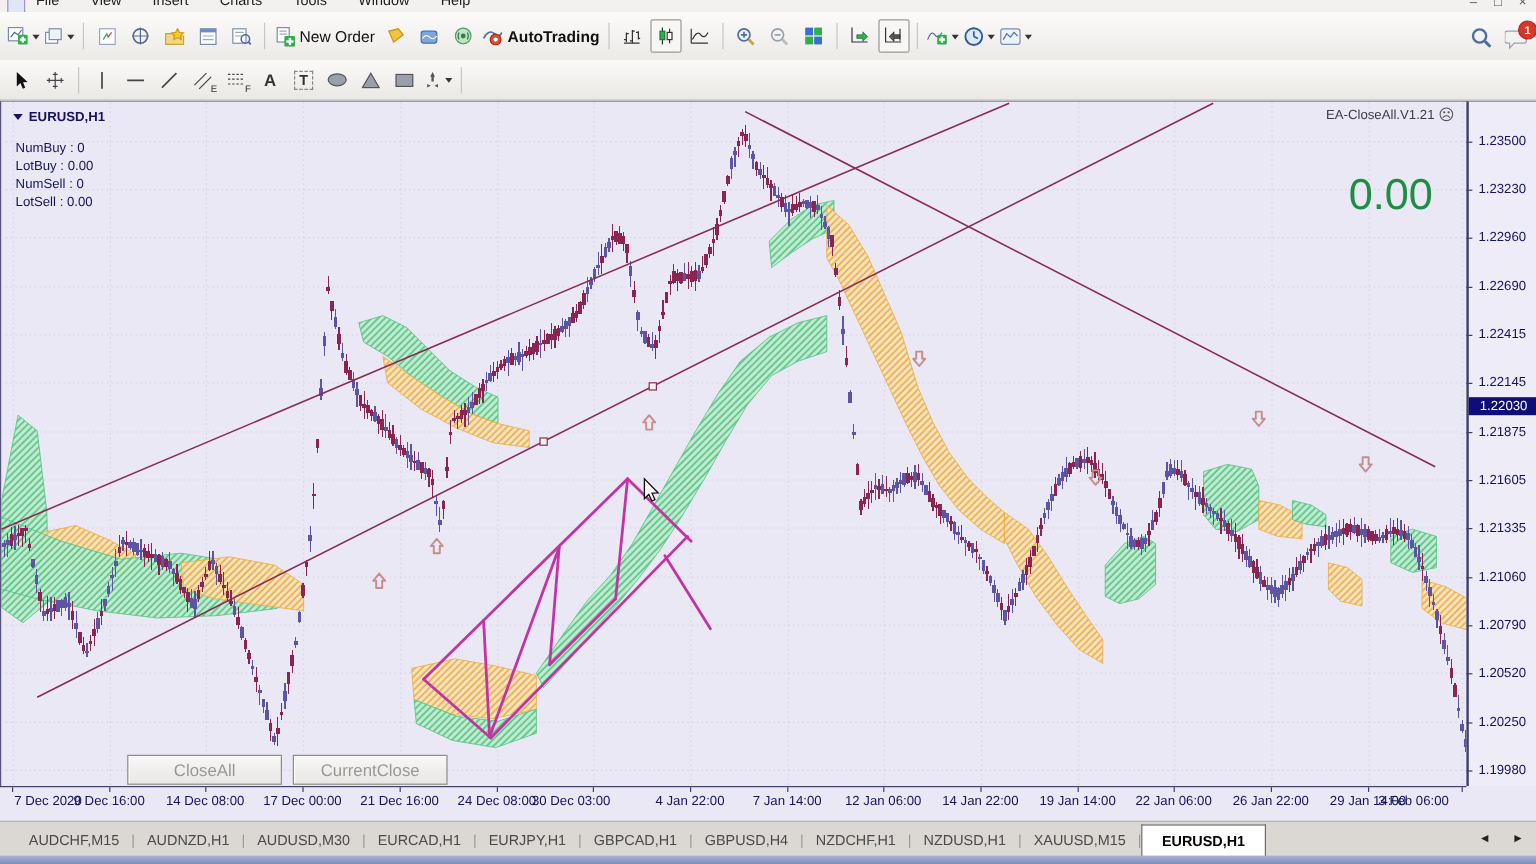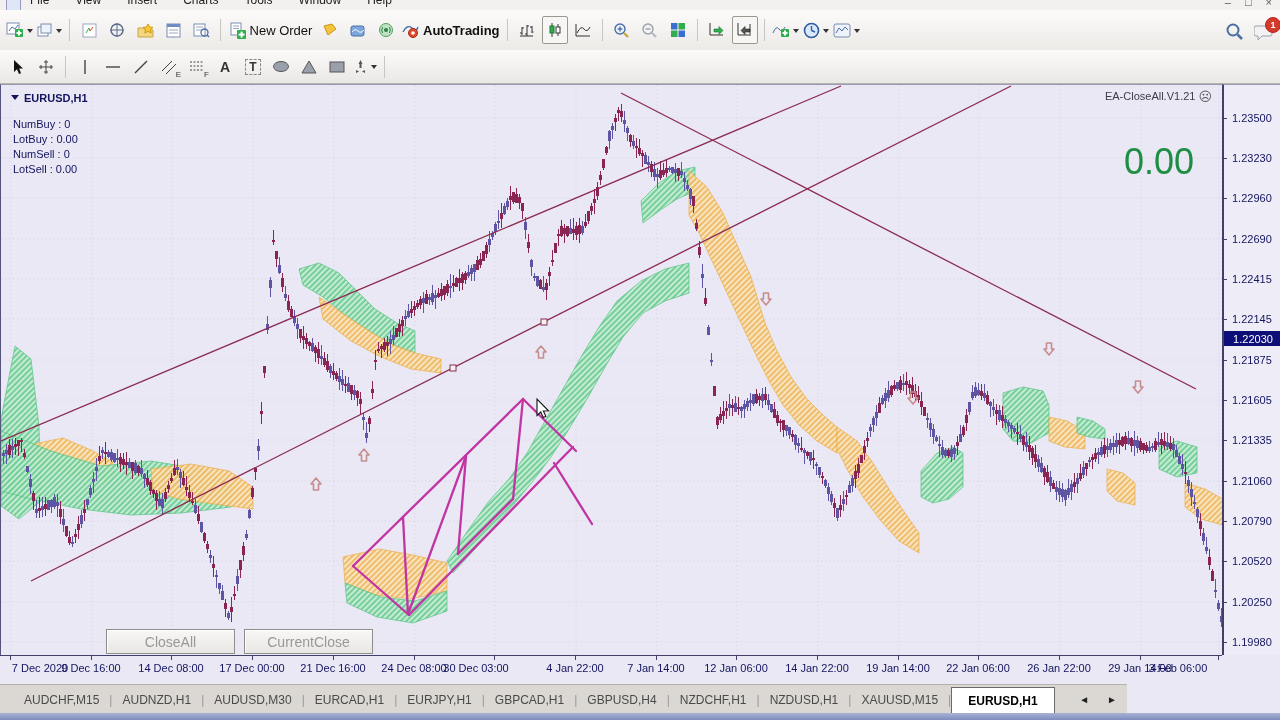--- a/index.html
+++ b/index.html
@@ -53,28 +53,28 @@
          font-size:11px;color:#14145e;white-space:nowrap;}
   .dmark{position:absolute;top:0;width:1px;height:4px;background:#3f3f68;}
   .symline{position:absolute;left:10px;top:6px;font-size:11px;font-weight:bold;color:#14145e;
            display:flex;align-items:center;gap:5px;}
   .symtri{width:0;height:0;border:4px solid transparent;border-top:5px solid #14145e;margin-top:4px;}
   .infoblock{position:absolute;left:12px;top:32px;font-size:11px;color:#14145e;line-height:15px;}
   .watermark{position:absolute;left:470px;top:4px;width:320px;text-align:center;
              font-family:"DejaVu Serif","Liberation Serif",serif;font-size:18px;font-weight:bold;
              color:#2c8050;letter-spacing:1px;}
   .ealabel{position:absolute;right:10px;top:5px;font-size:11px;color:#3c3c46;display:flex;
-           align-items:flex-end;gap:3px;}
+           align-items:flex-start;gap:3px;}
   .easad{font-size:13px;color:#555;line-height:11px;}
   .profit{position:absolute;right:28px;top:56px;font-size:36px;color:#1d8e43;}
   .cbtn{position:absolute;height:23px;background:linear-gradient(#f8f7f6,#e9e7e4);
         border:1px solid #8f8d89;box-shadow:1px 1px 0 #fff inset;color:#9a9896;
         font-size:14px;display:flex;align-items:center;justify-content:center;}
   
-  .tabbar{position:absolute;left:0;top:684px;width:1127px;height:29px;background:#dbd8d4;
+  .tabbar{position:absolute;left:0;top:684px;width:1280px;height:29px;background:#dbd8d4;
           border-top:1px solid #b5b2ac;display:flex;align-items:center;font-size:12px;color:#4a4a4a;}
   .tab{padding:0 10px;white-space:nowrap;height:100%;display:flex;align-items:center;}
   .tabsep{color:#999;}
   .tab.active{background:#fff;border:1px solid #6a6a6a;border-bottom:none;font-weight:bold;
               color:#000;height:26px;margin-top:2px;padding:0 16px;}
   .tabarrows{margin-left:auto;margin-right:10px;display:flex;gap:18px;color:#222;font-size:10px;}
   .bottomstrip{position:absolute;left:0;top:713px;width:1280px;height:7px;
                background:linear-gradient(#aab3d4,#7d8cbd);}
   .icon-svg{display:block;}
 </style>

